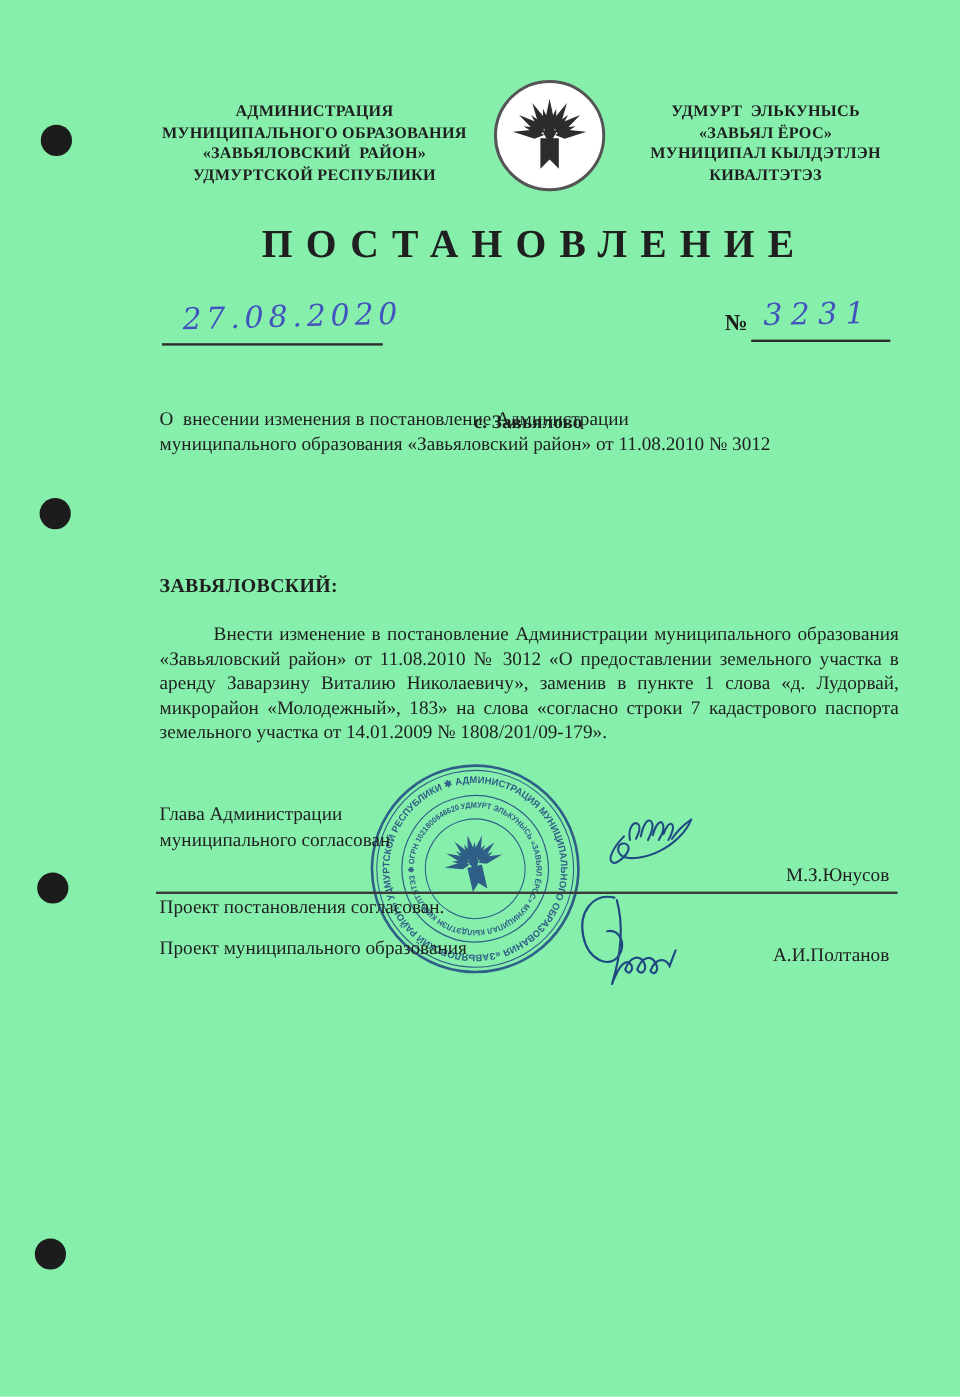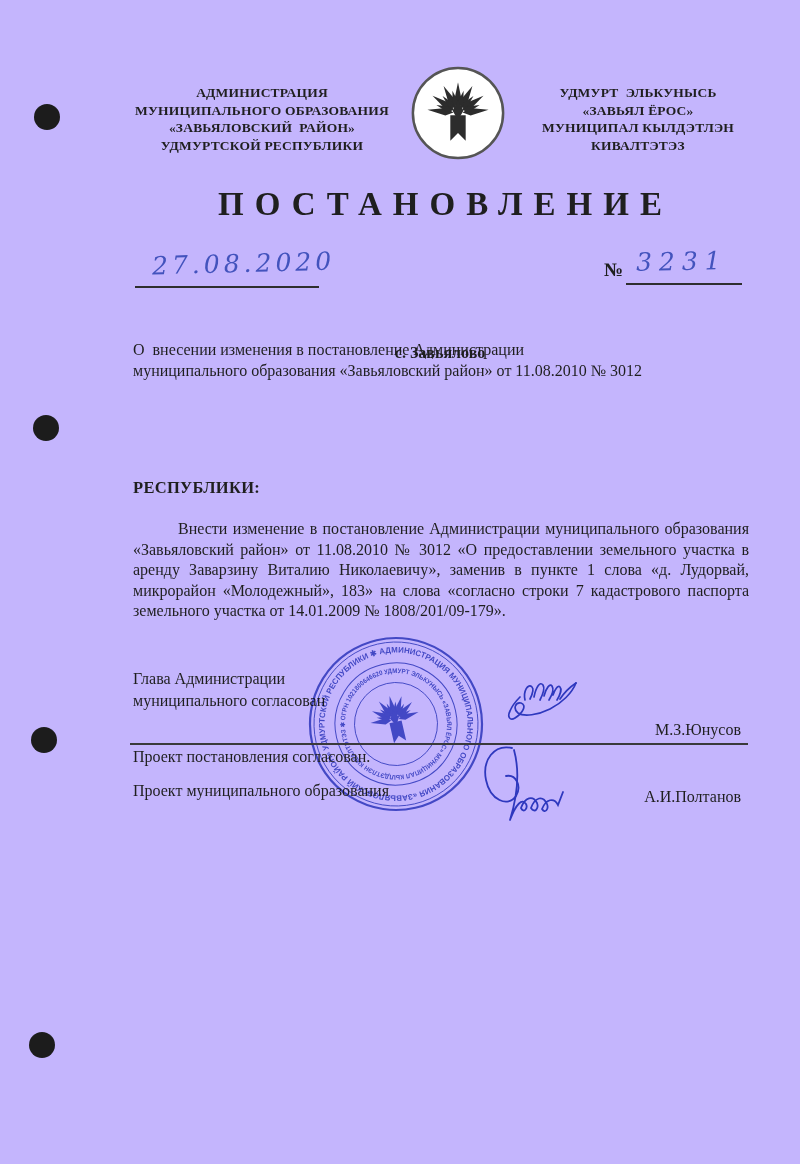--- a/index.html
+++ b/index.html
@@ -1,19 +1,19 @@
 <!DOCTYPE html>
 <html><head>
 <meta charset="utf-8">
 <style>
   html,body{margin:0;padding:0;}
   .page{
     position:relative;
     width:800px;height:1164px;
-    background:#c4b5fd;
+    background:#86efac;
     font-family:"Liberation Serif","DejaVu Serif",serif;
     color:#1f1f1f;
     overflow:hidden;
   }
   .abs{position:absolute;}
   .punch-dot{
     position:absolute;width:26px;height:26px;border-radius:50%;
     background:#1c1c1c;
   }
   .org-block{
@@ -111,21 +111,21 @@
   <div class="abs number-label">№</div>
   <div class="abs hand hand-number">3231</div>
   <div class="fill-line" style="left:626px;top:283px;width:116px;"></div>
 
   <div class="abs place-line">с. Завьялово</div>
 
   <div class="abs subject">О  внесении изменения в постановление Администрации
 муниципального образования «Завьяловский район» от 11.08.2010 № 3012</div>
 
 
-  <div class="abs resolve">РЕСПУБЛИКИ:</div>
+  <div class="abs resolve">ЗАВЬЯЛОВСКИЙ:</div>
 
   <div class="abs para" style="top:519px;">Внести изменение в постановление Администрации муниципального образования «Завьяловский район» от 11.08.2010 № 3012 «О предоставлении земельного участка в аренду Заварзину Виталию Николаевичу», заменив в пункте 1 слова «д. Лудорвай, микрорайон «Молодежный», 183» на слова «согласно строки 7 кадастрового паспорта земельного участка от 14.01.2009 № 1808/201/09-179».</div>
 
   <div class="abs sig-title">Глава Администрации
 муниципального согласован</div>
   <div class="sig-name" style="top:689px;margin-top:32px;">М.З.Юнусов</div>
 
   <div class="abs signature" style="left:503px;top:672px;">
     <svg width="84" height="58" viewBox="0 0 84 58">
       <g fill="none" stroke="#3c4ec0" stroke-width="1.7" stroke-linecap="round">

